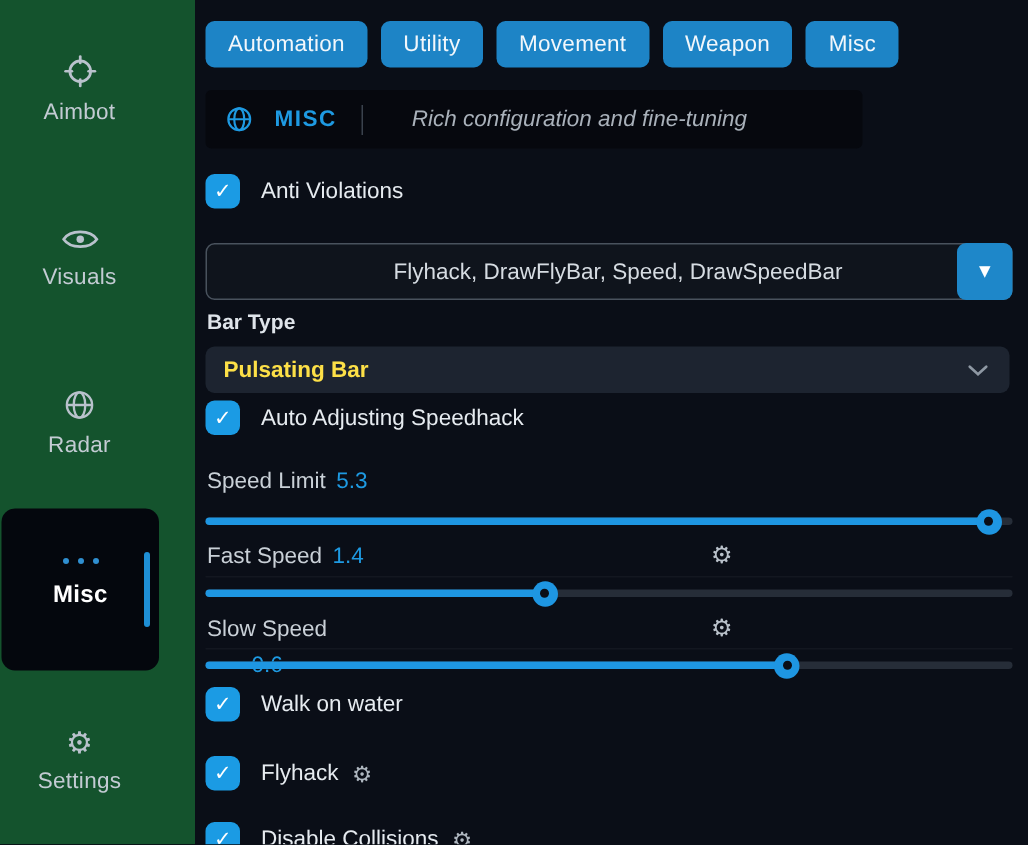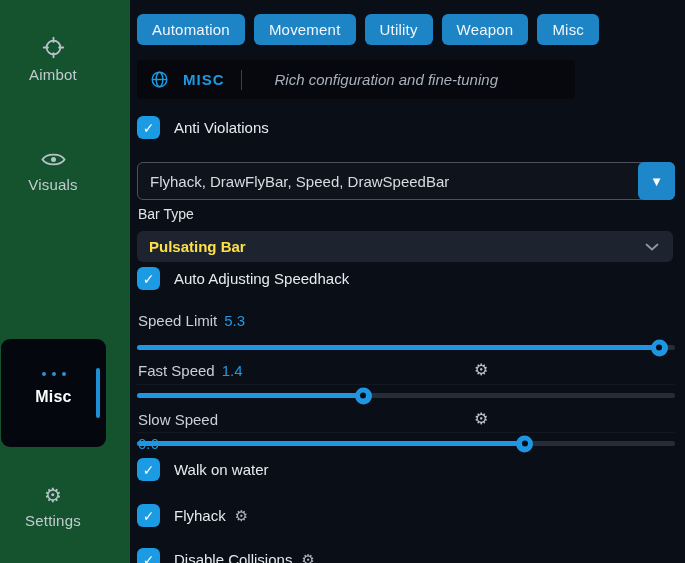--- a/index.html
+++ b/index.html
@@ -53,39 +53,39 @@
     display:flex; align-items:center; justify-content:center;
     color:#ffffff; font-size:14px; font-weight:bold;
     font-family:"DejaVu Sans",sans-serif; flex:0 0 auto;
   }
   .check-label { margin-left:14px; font-size:15px; color:#e6ebf0; }
   .inline-gear { margin-left:9px; color:#aeb6bf; font-size:15px; }
   
   #multiselect {
     position:absolute; left:0; top:162px; width:538px; height:38px;
     background:#0f141c; border:1px solid #49525d; border-radius:6px;
-    display:flex; align-items:center; cursor:pointer;
+    display:flex; align-items:center; cursor:pointer;justify-content:center;
   }
   #multiselect .msel-text { margin-left:12px; font-size:15px; color:#d6dce2; }
   #msel-btn {
     position:absolute; right:-1px; top:-1px; width:37px; height:38px;
     background:#1e87c9; border:none; border-radius:6px; cursor:pointer;
     display:flex; align-items:center; justify-content:center;
     color:#ffffff; font-size:10px; font-family:"DejaVu Sans",sans-serif;
   }
-  .field-label { position:absolute; left:1px; font-size:14px; color:#dfe4ea; }
+  .field-label { position:absolute; left:1px; font-size:14px; color:#dfe4ea;font-weight:bold; }
   
   #bartype-select {
     position:absolute; left:0; top:231px; width:536px; height:31px;
     background:#1d2430; border-radius:6px; display:flex; align-items:center; cursor:pointer;
   }
   #bartype-select .sel-text { margin-left:12px; font-size:15px; font-weight:bold; color:#fde047; }
   #bartype-select .chev { position:absolute; right:14px; display:flex; }
   
-  .slider-label-row { position:absolute; left:1px; display:flex; gap:7px; align-items:flex-start; }
+  .slider-label-row { position:absolute; left:1px; display:flex; gap:7px; align-items:center; }
   .slider-label { font-size:15px; color:#c9d0d7; }
   .slider-value { font-size:15px; font-weight:normal; color:#1e9ae2; }
   .gear-btn {
     position:absolute; left:337px; background:none; border:none; cursor:pointer;
     color:#b9c1ca; font-size:16px; line-height:1; padding:0;
   }
   .track {
     position:absolute; left:0; width:538px; height:5px; border-radius:3px;
     background:#262d38; cursor:pointer;
   }
@@ -123,20 +123,30 @@
     <div class="side-item" style="top:150px;">
       <span class="side-icon">
         <svg width="25" height="19" viewBox="0 0 26 18" fill="none" stroke="currentColor" stroke-width="1.9">
           <path d="M1.5 9 C6 2.2 20 2.2 24.5 9 C20 15.8 6 15.8 1.5 9 Z"></path>
           <circle cx="13" cy="9" r="2.6" fill="currentColor" stroke="none"></circle>
         </svg>
       </span>
       <div class="side-label">Visuals</div>
     </div>
 
+    <div class="side-item" style="top:259px;">
+      <span class="side-icon">
+        <svg width="22" height="22" viewBox="0 0 24 24" fill="none" stroke="currentColor" stroke-width="1.7">
+          <circle cx="12" cy="12" r="9.2"></circle>
+          <ellipse cx="12" cy="12" rx="4.2" ry="9.2"></ellipse>
+          <line x1="3" y1="12" x2="21" y2="12"></line>
+        </svg>
+      </span>
+      <div class="side-label">Radar</div>
+    </div>
 
     <div class="side-item active" style="top:339px;">
       <span class="dots">
           <i></i>
           <i></i>
           <i></i>
         </span>
       <div class="side-label">Misc</div>
       <span class="active-bar"></span>
     </div>
@@ -144,22 +154,22 @@
     <div class="side-item" style="top:485px;">
       <span class="side-icon gear-glyph" style="font-size:20px; line-height:1;">⚙</span>
       <div class="side-label">Settings</div>
     </div>
   </nav>
 
   <main id="content">
 
     <div id="tabs">
       <button class="tab">Automation</button>
+      <button class="tab">Utility</button>
       <button class="tab">Movement</button>
-      <button class="tab">Utility</button>
       <button class="tab">Weapon</button>
       <button class="tab">Misc</button>
     </div>
 
     <div id="banner">
       <span class="globe">
         <svg width="19" height="19" viewBox="0 0 24 24" fill="none" stroke="#1e9ae2" stroke-width="1.8">
           <circle cx="12" cy="12" r="9.2"></circle>
           <ellipse cx="12" cy="12" rx="4.2" ry="9.2"></ellipse>
           <line x1="3" y1="12" x2="21" y2="12"></line>

